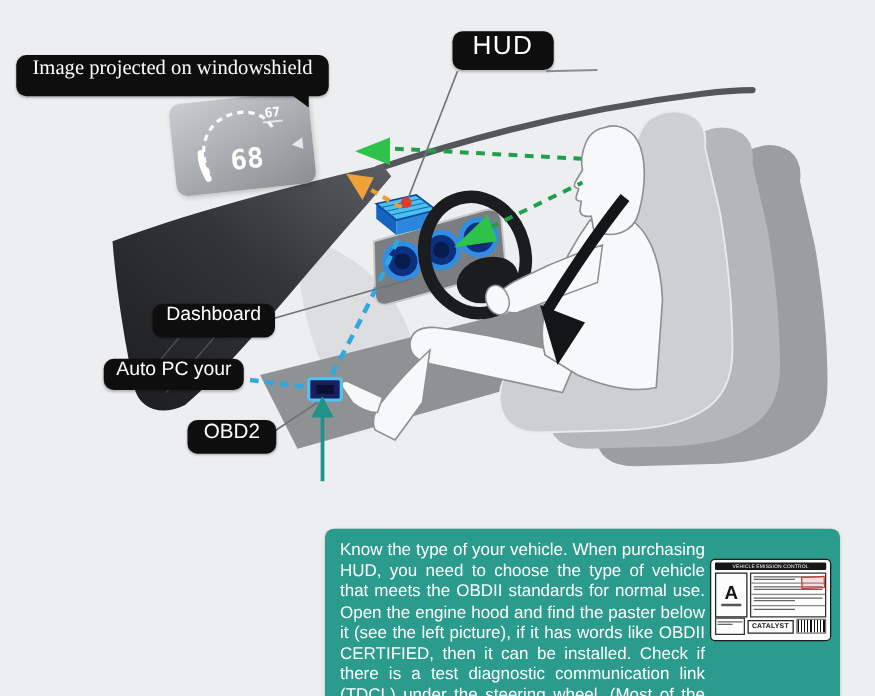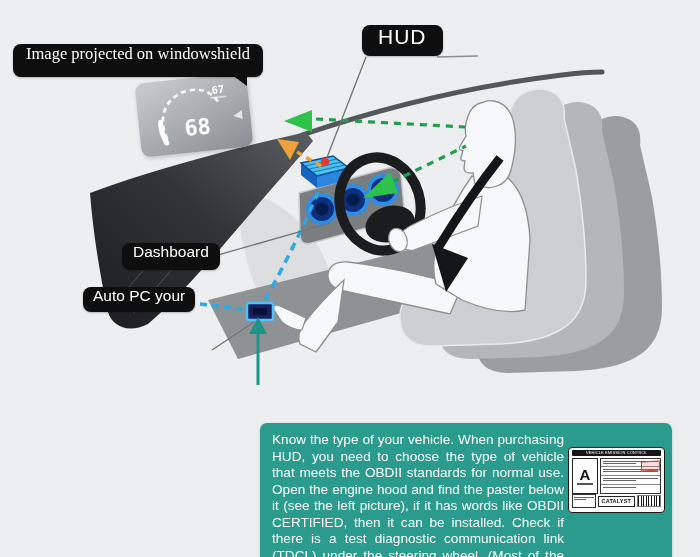--- a/index.html
+++ b/index.html
@@ -182,20 +182,23 @@
     <div class="tail"></div>
   </div>
   <div class="callout callout-hud">
     <span>HUD</span>
   </div>
   <div class="callout callout-dashboard">
     <span>Dashboard</span>
   </div>
   <div class="callout callout-autopc">
     <span>Auto PC your</span>
+  </div>
+  <div class="callout callout-obd2">
+    <span>OBD2</span>
   </div>
 
   <div class="info-box">
     <p class="info-text">Know the type of your vehicle. When purchasing HUD, you need to choose the type of vehicle that meets the OBDII standards for normal use. Open the engine hood and find the paster below it (see the left picture), if it has words like OBDII CERTIFIED, then it can be installed. Check if there is a test diagnostic communication link (TDCL) under the steering wheel. (Most of the vehicles after 2006 in China have been equipped with a TDCL)</p>
 
     <div class="sticker">
       <div class="sticker-header">VEHICLE EMISSION CONTROL INFORMATION</div>
       <div class="sticker-main">
         <div class="grade-cell">
           <div class="grade-letter">A</div>

